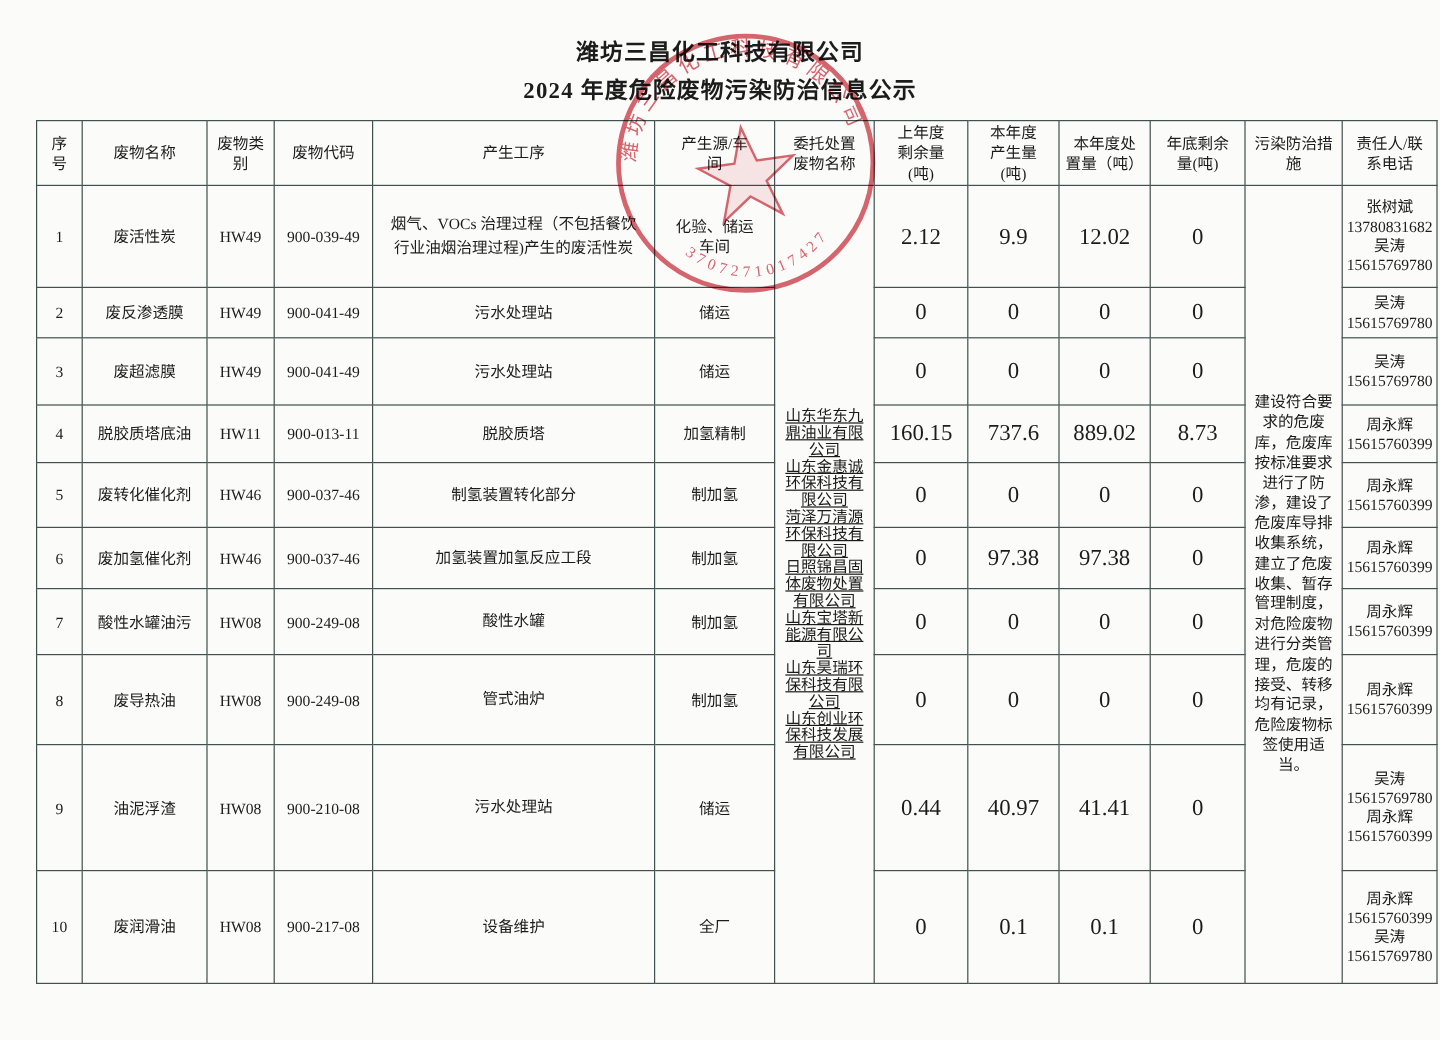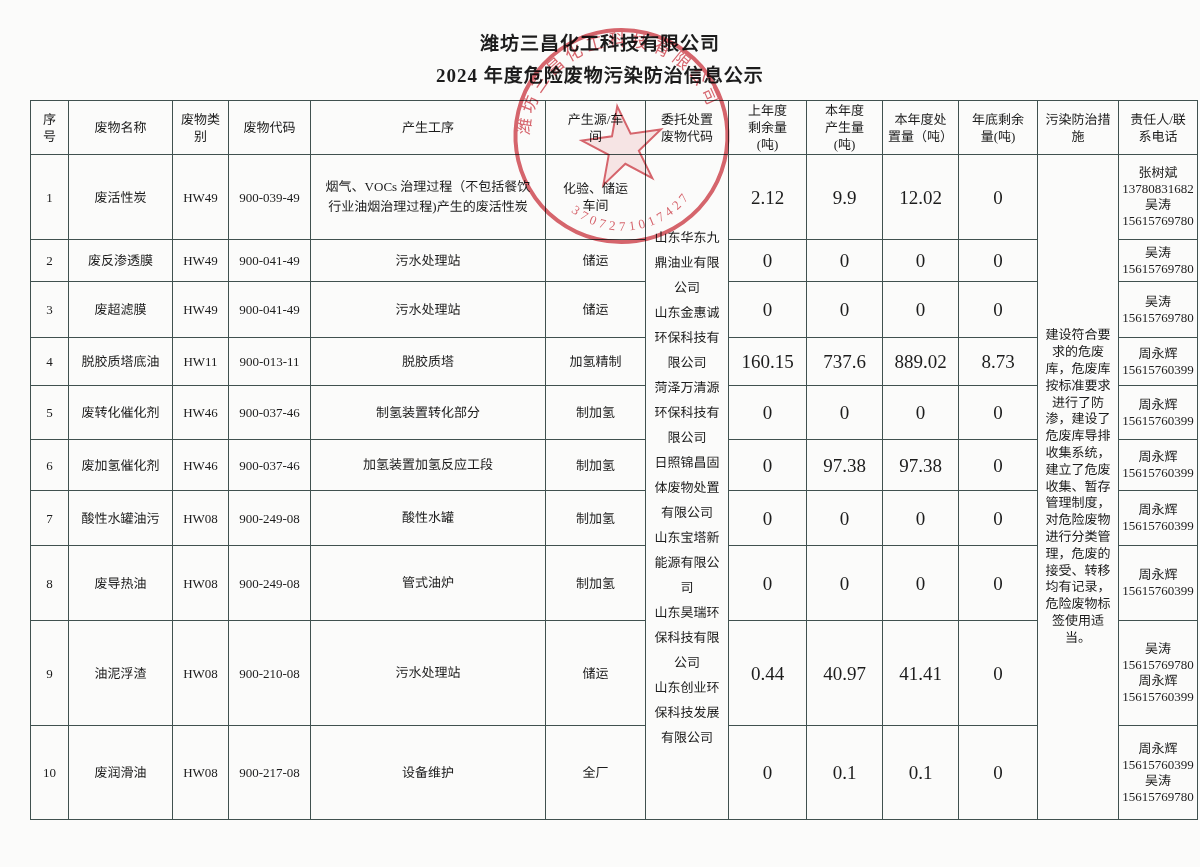--- a/index.html
+++ b/index.html
@@ -27,21 +27,21 @@
     border:1px solid #40514f;
     text-align:center;vertical-align:middle;
     font-size:13px;line-height:17px;
     padding:1px 3px;
     white-space:pre-line;
     overflow:hidden;
     font-weight:normal;
   }
   td.num{font-size:19px;}
   td.contact{word-break:break-all;line-height:16px;padding:1px 2px;font-family:Liberation Serif, serif;}
-  td.companies{line-height:25px;word-break:break-all;}
+  td.companies{line-height:14px;word-break:break-all;text-decoration:underline;}
   td.measures{line-height:16.8px;word-break:break-all;text-align:center;}
   td.process{line-height:20px;border-radius:17px;}
   
   .stamp{
     position:absolute;left:498px;top:22px;width:248px;height:236px;
     opacity:.78;mix-blend-mode:multiply;pointer-events:none;
     transform:rotate(-8deg);
   }
 </style>
 </head>
@@ -72,21 +72,21 @@
         <tr id="header-row">
           <th>序
 号</th>
           <th>废物名称</th>
           <th>废物类别</th>
           <th>废物代码</th>
           <th>产生工序</th>
           <th>产生源/车
 间</th>
           <th>委托处置
-废物代码</th>
+废物名称</th>
           <th>上年度
 剩余量
 (吨)</th>
           <th>本年度
 产生量
 (吨)</th>
           <th>本年度处
 置量（吨）</th>
           <th>年底剩余
 量(吨)</th>

